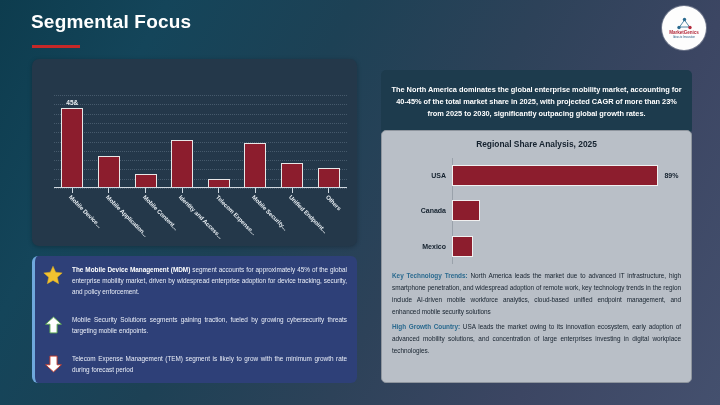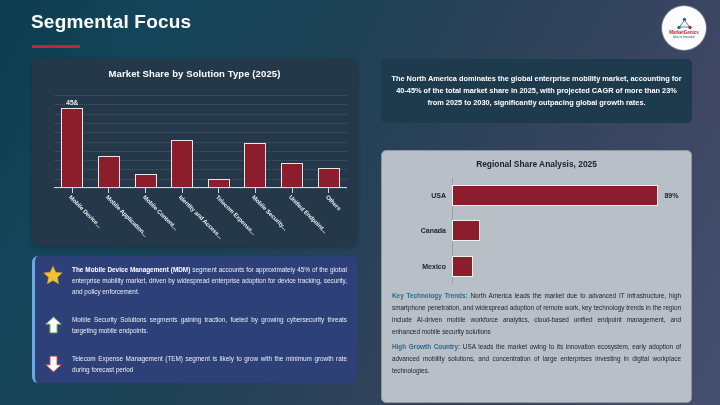--- a/index.html
+++ b/index.html
@@ -93,37 +93,36 @@
   .bullet { display:flex; align-items:flex-start; gap:7px; }
   .bullet-icon { width:24px; flex:0 0 24px; display:flex; justify-content:center; padding-top:1px;}
   .bullet-text {
     font-size:6.4px; line-height:1.72; color:#e9edf7;
     text-align:justify; flex:1; letter-spacing:-.02px;
   }
   .bullet-text b { color:#ffffff; }
 
   
   .callout {
-    position:absolute; left:381px; top:59px; width:311px; height:64px;
+    position:absolute; left:381px; top:70px; width:311px; height:64px;
     background:#1d3b4d; border-radius:5px;
     display:flex; align-items:center; justify-content:center;
     padding:6px 10px;
   }
   .callout p {
     font-size:7.4px; font-weight:bold; line-height:1.62;
     color:#ffffff; text-align:center; letter-spacing:-.02px;
   }
 
   
   .region-card {
     position:absolute; left:381px; top:130px; width:311px; height:253px;
     background:#b9bfc7; border-radius:5px;
     border:1px solid #8e959e;
     overflow:hidden;
-    margin-top:20px;
   }
   .region-title {
     text-align:center; font-size:8.4px; font-weight:bold;
     color:#14212e; padding:8px 0 0 0;
   }
   .region-plot { position:relative; height:106px; margin:9px 8px 0 8px; }
   .r-axis { position:absolute; left:62px; top:0; bottom:0; width:1px; background:#9aa2ab; }
   .r-rows { position:absolute; left:0; right:0; top:0; bottom:0; display:flex; flex-direction:column; justify-content:space-around; }
   .r-row { display:flex; align-items:center; height:22px; }
   .r-name {
@@ -154,21 +153,20 @@
     <line x1="7" y1="20" x2="27" y2="20" stroke="#2a6a8f" stroke-width="1.6"></line>
     <circle cx="17" cy="5" r="3.4" fill="#2a6a8f"></circle>
     <circle cx="6" cy="21" r="3.4" fill="#2a6a8f"></circle>
     <circle cx="28" cy="21" r="3.4" fill="#b3293b"></circle>
   </svg>
   <div class="logo-name">MarketGenics</div>
   <div class="logo-tag">Ideas to Innovation</div>
 </div>
 
 <div class="chart-card">
-  <div class="chart-card-title">Market Share by Solution Type (2025)</div>
   <div class="plot">
     <div class="grid-layer">
         <div class="grid-row" style="top: 0%;"></div>
         <div class="grid-row" style="top: 10%;"></div>
         <div class="grid-row" style="top: 20%;"></div>
         <div class="grid-row" style="top: 30%;"></div>
         <div class="grid-row" style="top: 40%;"></div>
         <div class="grid-row" style="top: 50%;"></div>
         <div class="grid-row" style="top: 60%;"></div>
         <div class="grid-row" style="top: 70%;"></div>

